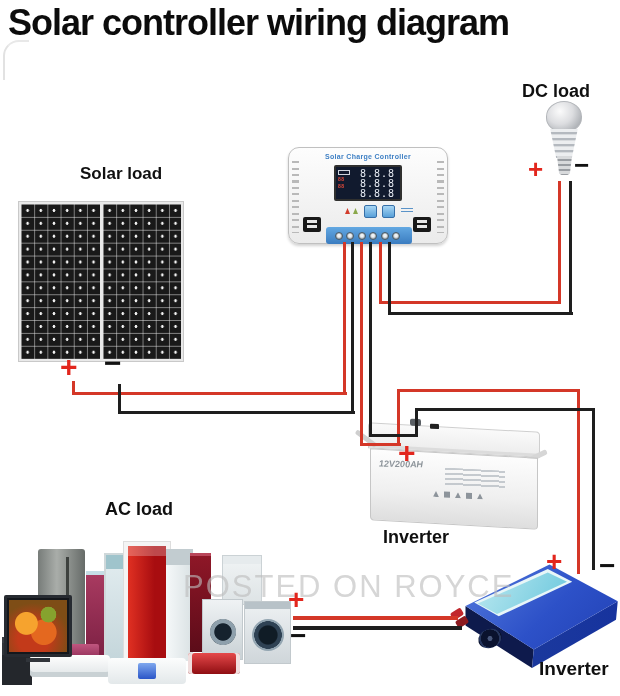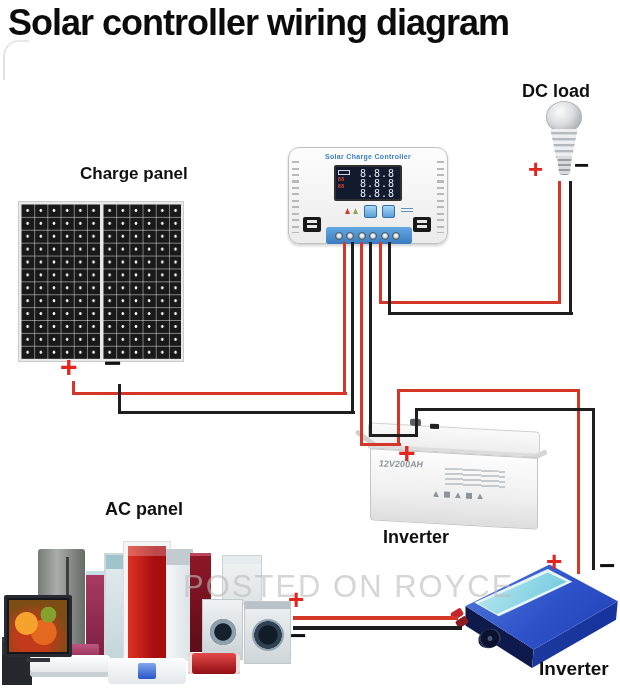--- a/index.html
+++ b/index.html
@@ -122,24 +122,24 @@
   .wm2 { position:absolute; left:183px; top:569px; font-size:31px; color:#bdbdbd; opacity:.62; letter-spacing:2px; z-index:20; }
 </style>
 </head>
 <body>
 
 <div class="canvas">
 
   <div class="page-title">Solar controller wiring diagram</div>
   <div class="photo-corner"></div>
 
-  <div class="label" style="left:80px;top:164px;font-size:17px;">Charge panel</div>
+  <div class="label" style="left:80px;top:164px;font-size:17px;">Solar load</div>
   <div class="label" style="left:522px;top:81px;font-size:18px;">DC load</div>
   <div class="label" style="left:383px;top:527px;font-size:18px;">Inverter</div>
-  <div class="label" style="left:105px;top:499px;font-size:18px;">AC panel</div>
+  <div class="label" style="left:105px;top:499px;font-size:18px;">AC load</div>
   <div class="label" style="left:539px;top:658px;font-size:19px;">Inverter</div>
 
   <div class="sp-frame">
     <div class="sp-half"></div>
     <div class="sp-half"></div>
   </div>
 
   <div class="ctrl-body">
     <div class="ctrl-name">Solar Charge Controller</div>
     <div class="vent-col vl"></div>

